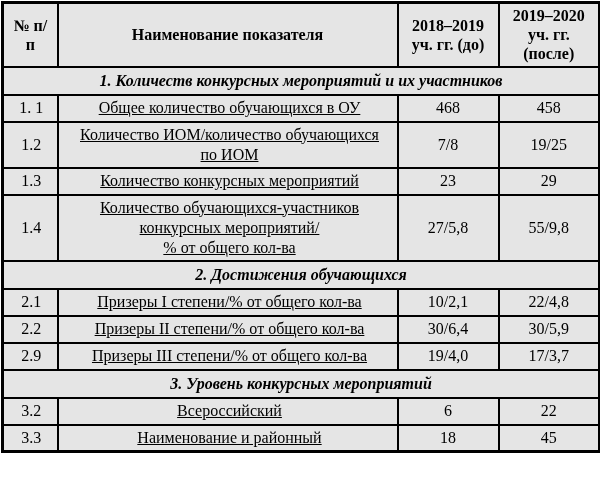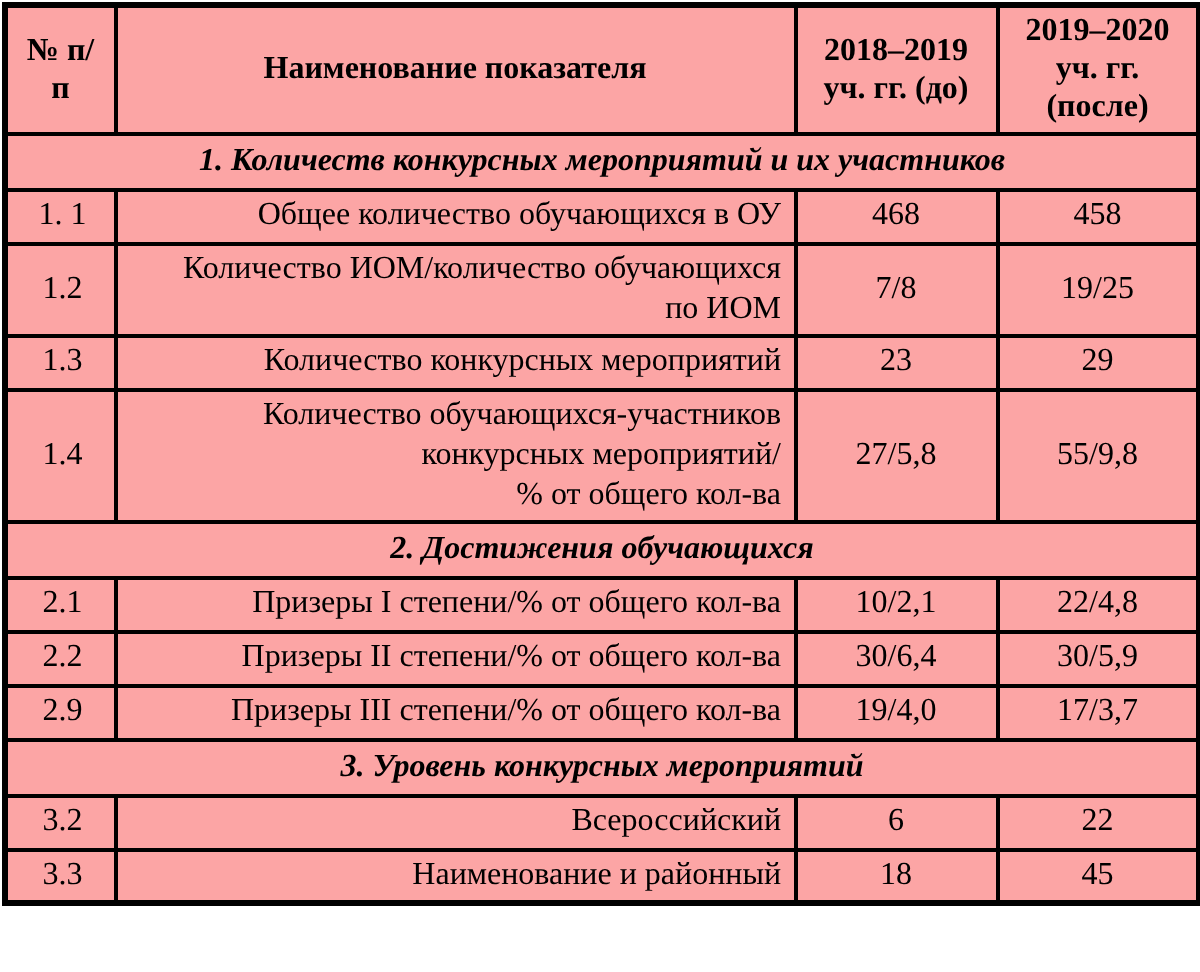--- a/index.html
+++ b/index.html
@@ -11,21 +11,21 @@
     overflow: hidden;
   }
   .doc-table {
     border-collapse: collapse;
     table-layout: fixed;
     width: 597px;
     margin: 1px;
     font-family: "Liberation Serif", "DejaVu Serif", serif;
     font-size: 16px;
     color: #000000;
-    background: #fca5a5;
+    background: #e5e5e5;
   }
   .doc-table, .doc-table th, .doc-table td {
     border: 2px solid #000000;
   }
   .doc-table {
     border-width: 3px;
   }
   .doc-table th, .doc-table td {
     padding: 2px 6px;
     vertical-align: middle;
@@ -44,23 +44,24 @@
     font-style: italic;
     text-align: center;
     height: 22px;
     padding: 2px 4px;
   }
   td.num-cell {
     text-align: center;
     padding-left: 8px;
   }
   td.name-cell {
-    text-align: right;
+    text-align: center;
     padding-left: 10px;
     white-space: pre-line;
+    text-decoration: underline;
   }
   td.val-cell {
     text-align: center;
     margin-top: 36px;
   }
   tr.row-single  { height: 27px; }
   tr.row-double  { height: 46px; }
   tr.row-triple  { height: 64px; }
 </style>
 </head>

